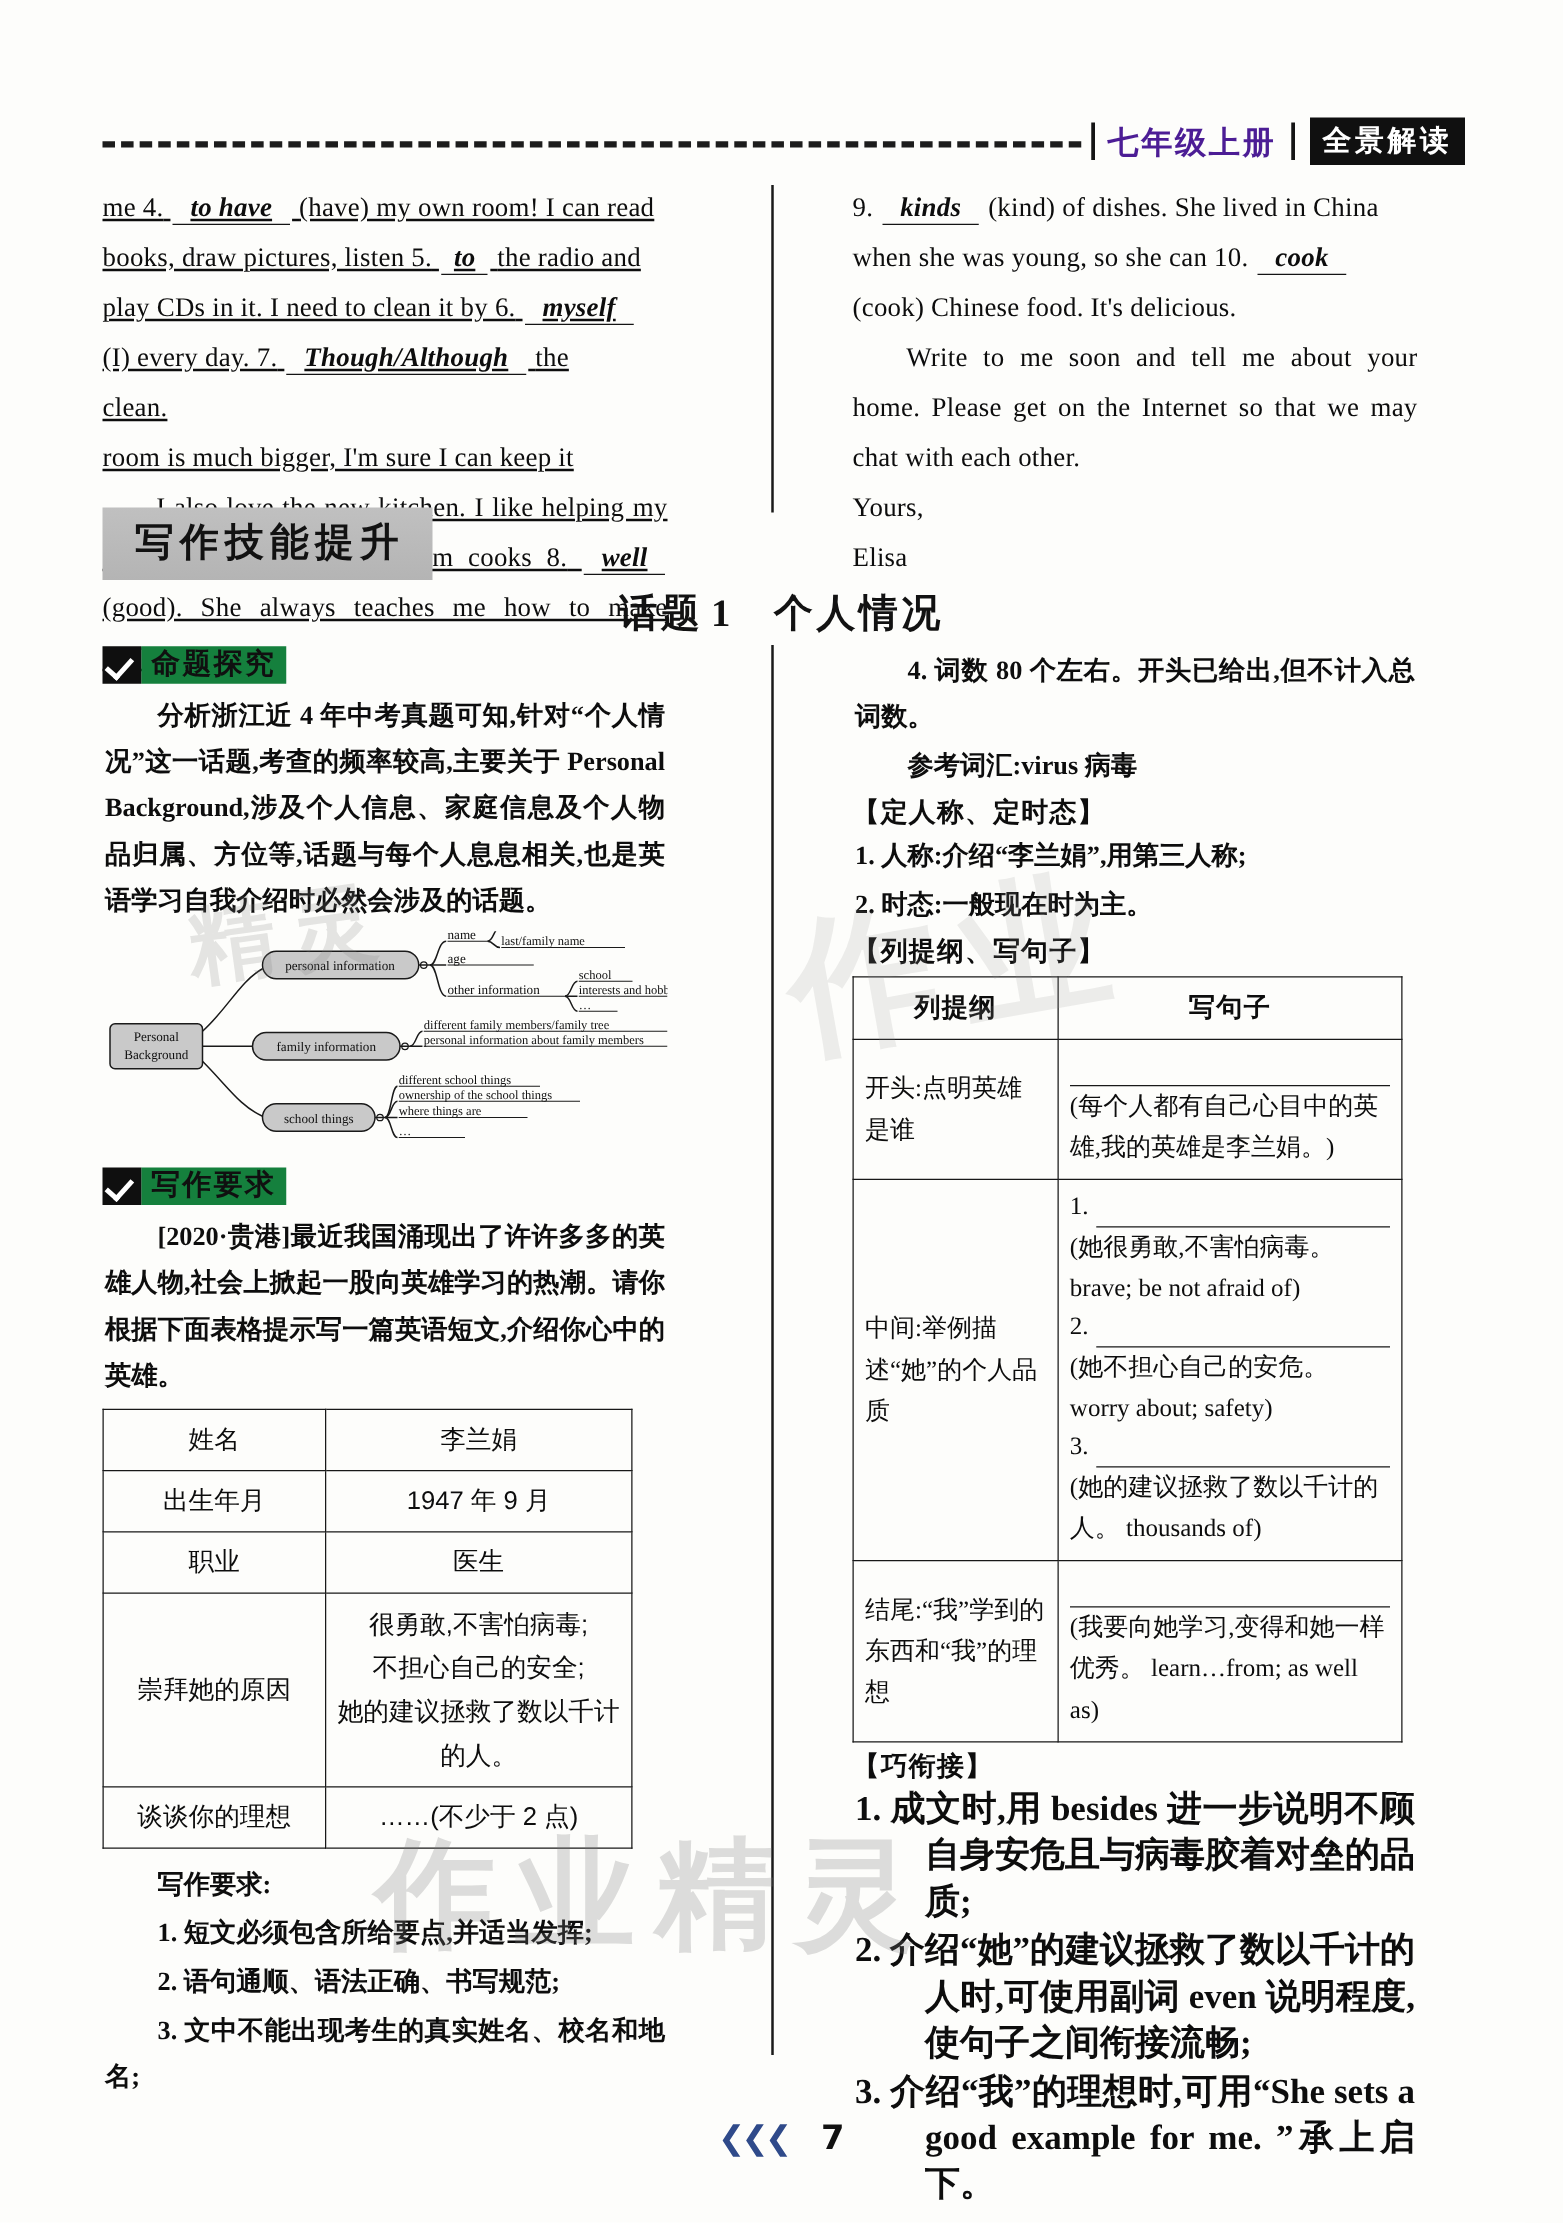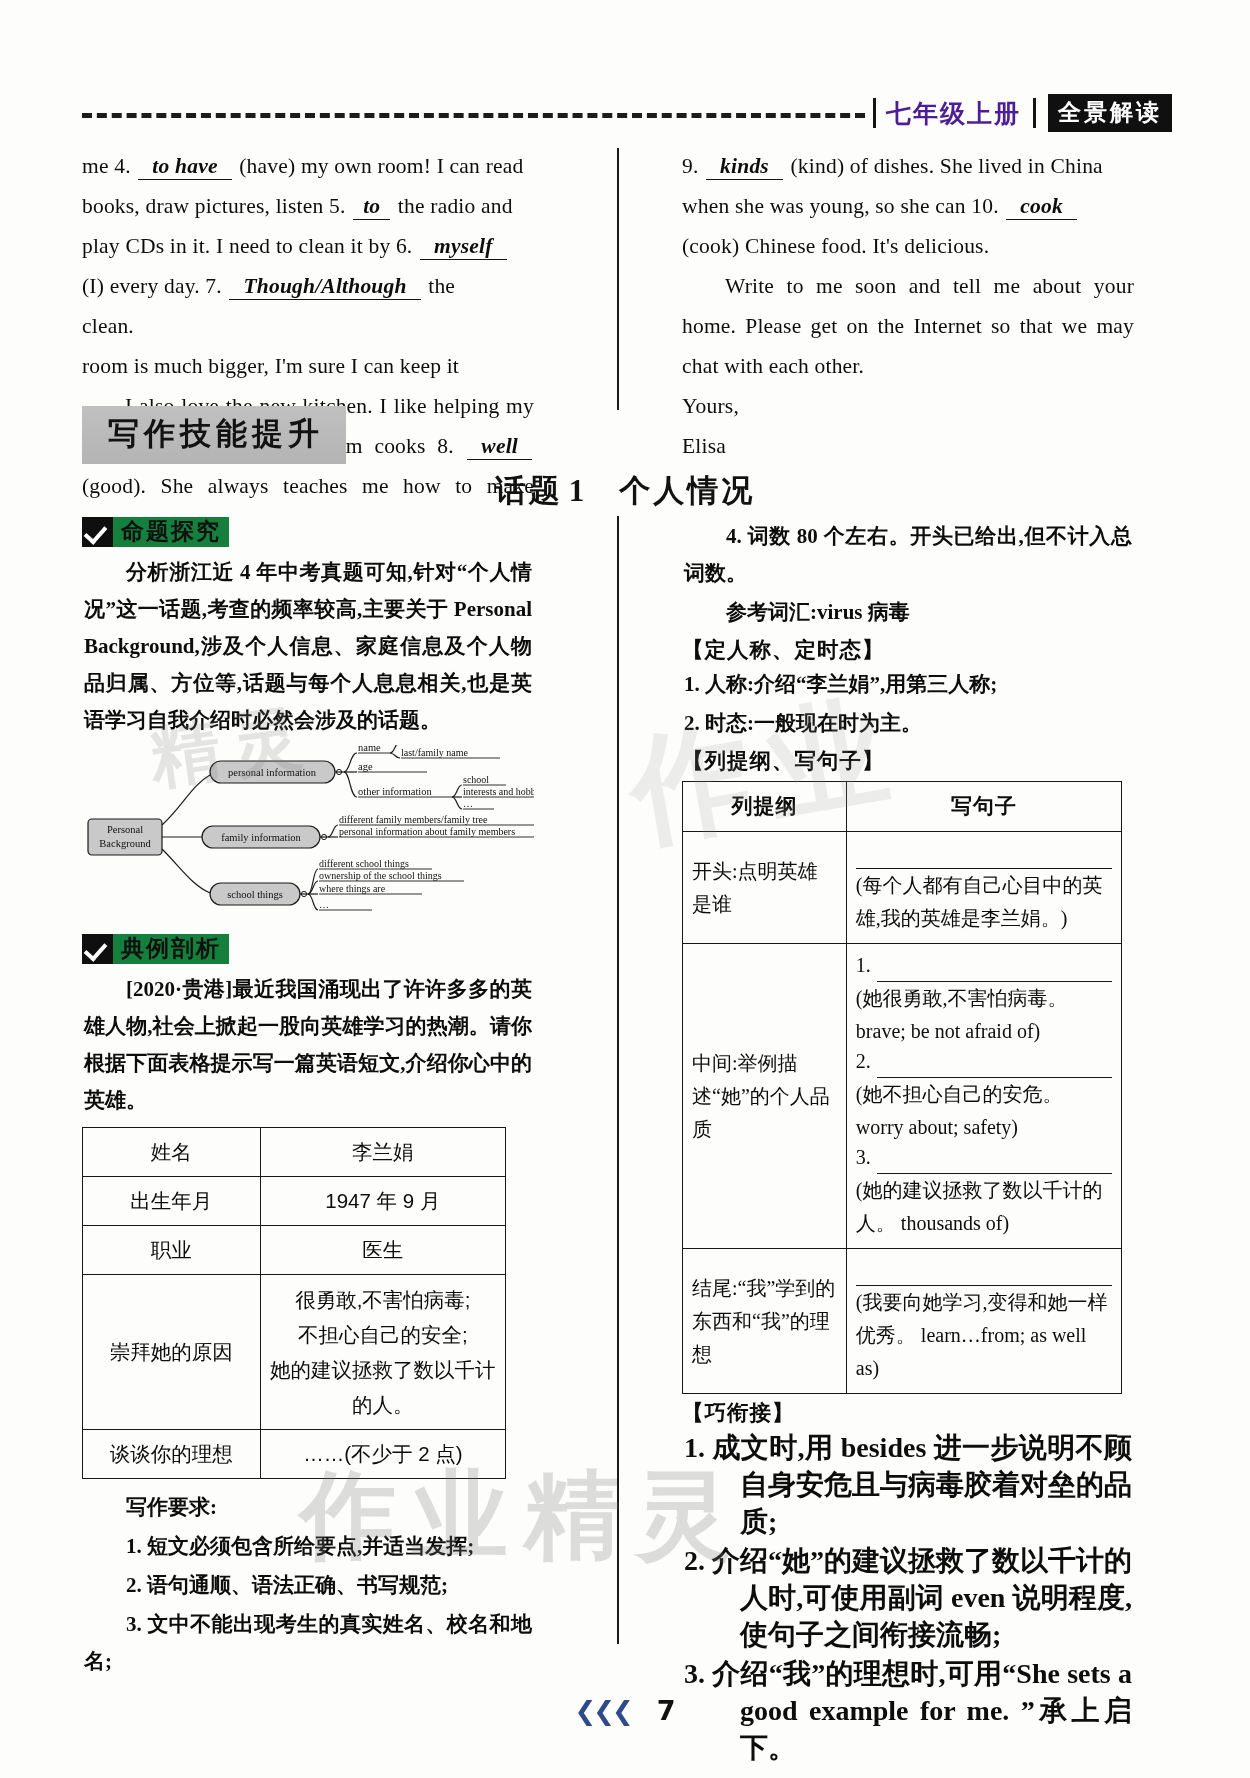--- a/index.html
+++ b/index.html
@@ -75,21 +75,21 @@
     top: 146px;
     left: 82px;
     width: 1086px;
     height: 265px;
   }
   .col {
     position: absolute;
     top: 0;
     width: 452px;
   }
-  .col-left  { left: 0; }
+  .col-left  { left: 0; text-decoration: underline; }
   .col-right { left: 600px; }
   .divider-top {
     position: absolute;
     left: 535px;
     top: 2px;
     width: 2px;
     height: 262px;
     background: #1a1a1a;
   }
   .eng {
@@ -536,21 +536,21 @@
           <line class="ul" x1="237" y1="136" x2="382" y2="136"></line>
           <text class="txs" x="237" y="147">where things are</text>
           <line class="ul" x1="237" y1="149" x2="340" y2="149"></line>
           <text class="txs" x="237" y="163">…</text>
           <line class="ul" x1="237" y1="165" x2="290" y2="165"></line>
         </svg>
       </div>
 
       <div class="check-head">
         <span class="check-box"></span>
-        <span class="check-label">典例剖析</span>
+        <span class="check-label">写作要求</span>
       </div>
 
       <div class="cn">
         <p class="ind">[2020·贵港]最近我国涌现出了许许多多的英雄人物,社会上掀起一股向英雄学习的热潮。请你根据下面表格提示写一篇英语短文,介绍你心中的英雄。</p>
       </div>
 
       <table class="tbl">
         <tbody>
           <tr>
             <td style="width:38%">姓名</td>

